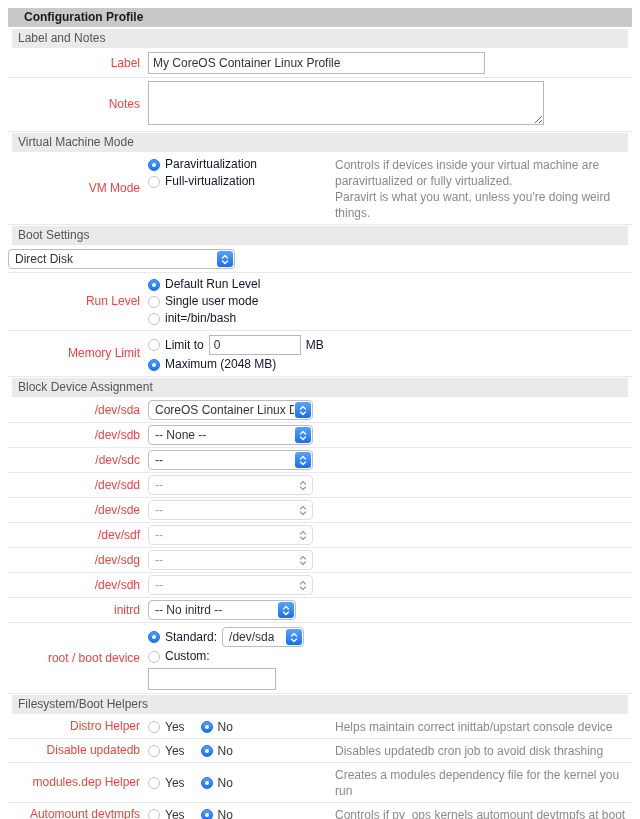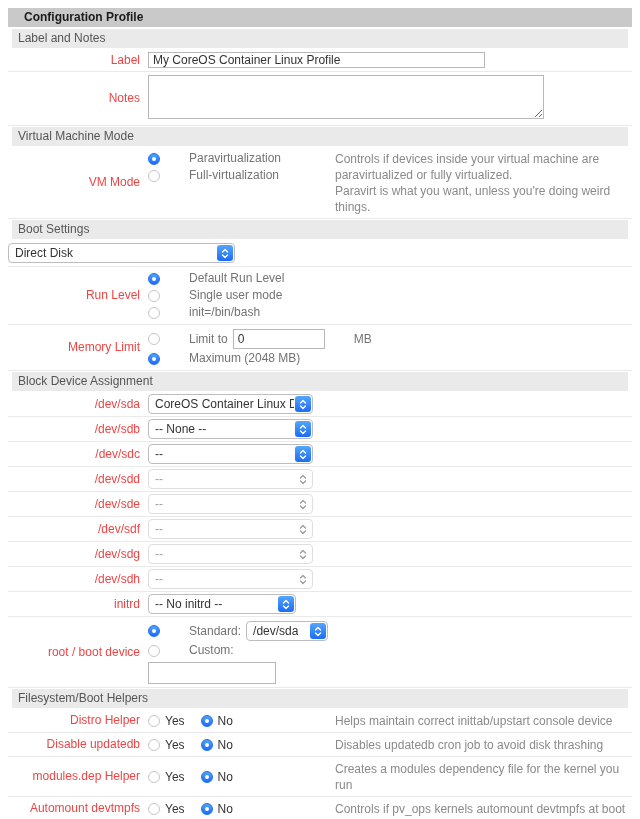--- a/index.html
+++ b/index.html
@@ -37,21 +37,21 @@
   .field { flex:none; width:187px; }
   .field.wide { flex:1; width:auto; }
   .help { flex:1; color:#8a8a8a; line-height:16px; padding-top:1px; }
 
   
   input[type=text], textarea {
     font-family:"Liberation Sans", sans-serif; font-size:12px; color:#333;
     border:1px solid #b8b8b8; background:#fff; padding:2px 4px;
     box-sizing:border-box;
   }
-  .label-input { width:337px; height:16px; }
+  .label-input { width:337px; height:22px; }
   .notes-textarea { width:396px; height:44px; resize:both; }
   .mem-input { width:92px; height:20px; }
   .custom-input { width:128px; height:22px; margin-top:3px; }
 
   
   .select {
     display:inline-flex; align-items:center; justify-content:space-between;
     height:20px; background:#fff; border:1px solid #bdbdbd; border-radius:4px;
     box-sizing:border-box; padding-left:6px; vertical-align:middle;
   }
@@ -72,21 +72,21 @@
     display:inline-block; width:12px; height:12px; border-radius:50%;
     background:#fff; border:1px solid #c6c6c6; box-sizing:border-box;
     vertical-align:-2px; position:relative; flex:none;
   }
   .radio.checked { background:linear-gradient(#4da3fd,#1e6ef5); border-color:#1e6ef5; }
   .radio.checked::after {
     content:""; position:absolute; left:3px; top:3px; width:4px; height:4px;
     border-radius:50%; background:#fff;
   }
   .radio-line { display:flex; align-items:center; gap:5px; line-height:15px; padding:1px 0; }
-  .radio-line .txt { color:#737373;margin-left:24px; }
+  .radio-line .txt { color:#0f172a; }
   .yes-no { display:flex; align-items:center; gap:5px; }
   .yes-no .gap { width:6px; }
 </style>
 </head>
 <body>
 
 <div class="container">
 
   <div class="title-bar">Configuration Profile</div>
 

